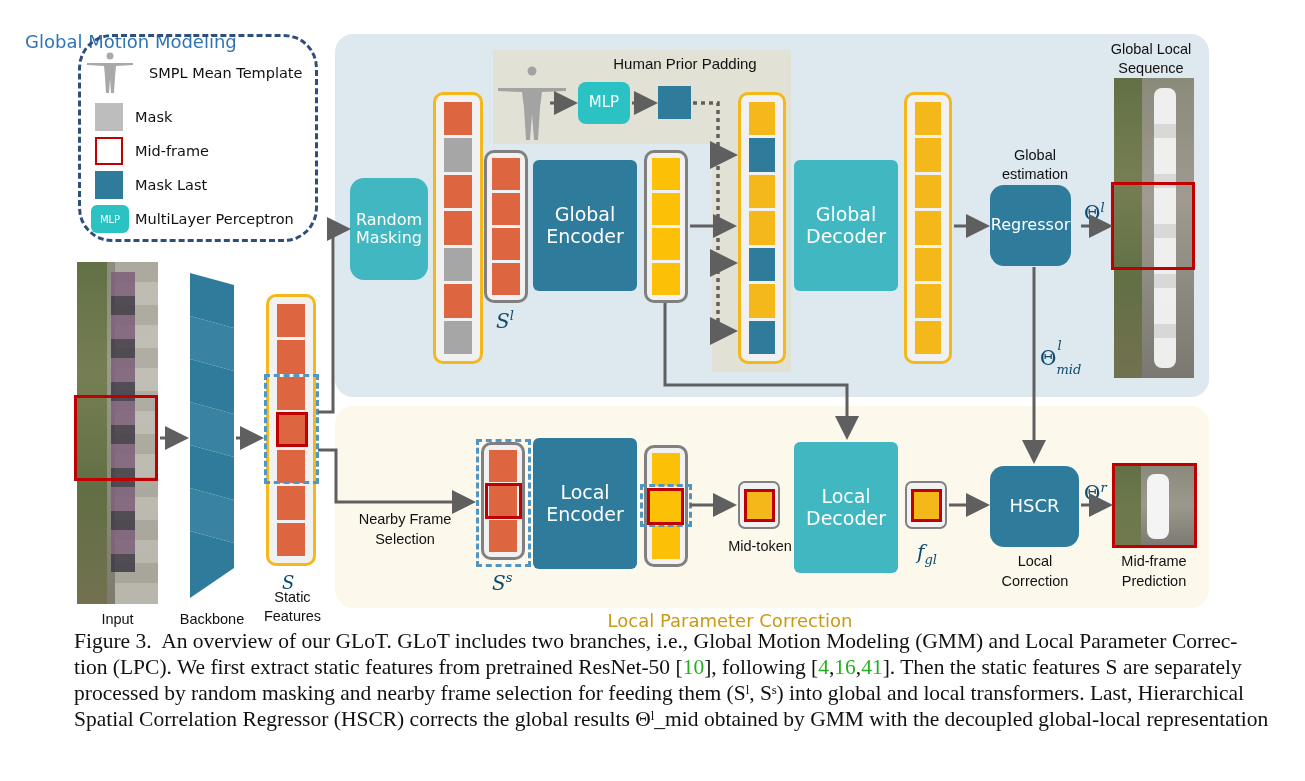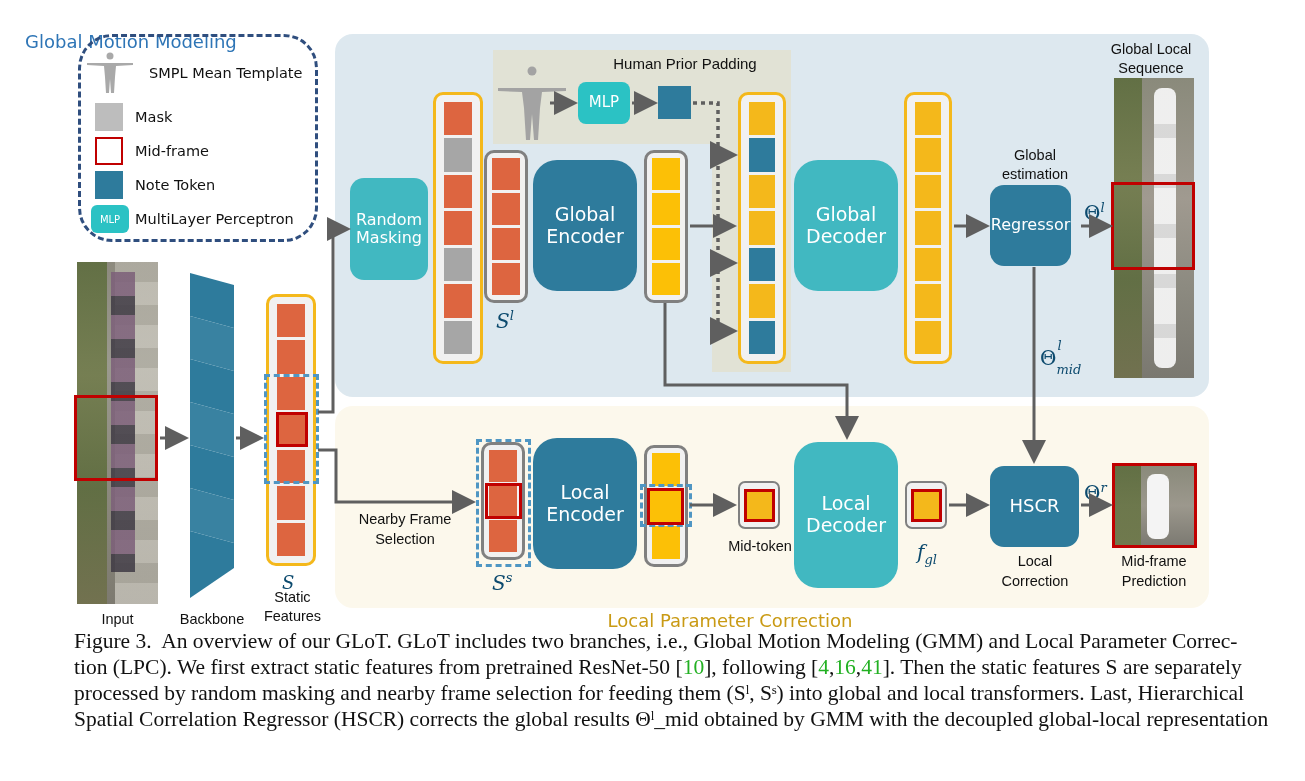--- a/index.html
+++ b/index.html
@@ -7,21 +7,21 @@
   .abs { position:absolute; }
   .panel-global { left:335px; top:34px; width:874px; height:363px; background:#dde8ef; border-radius:18px; }
   .panel-local { left:335px; top:406px; width:874px; height:202px; background:#fcf8ec; border-radius:18px; }
   .prior-bg { left:493px; top:50px; width:298px; height:94px; background:#e1e2d5; }
   .prior-bg2 { left:712px; top:50px; width:79px; height:322px; background:#e1e2d5; }
   .title-global { left:0; width:1305px; top:12px; text-align:left; color:#2e75b6; font-size:18px; font-family:"DejaVu Sans", sans-serif; padding-left:25px; box-sizing:border-box;margin-top:19px; }
   .title-local { left:0; width:1305px; top:610px; text-align:center; color:#c99a14; font-size:18px; font-family:"DejaVu Sans", sans-serif; padding-left:155px; box-sizing:border-box; }
   .legend { left:78px; top:34px; width:240px; height:208px; border:3px dashed #2f4e7e; border-radius:34px; box-sizing:border-box; }
   .legend-row { position:absolute; left:14px; display:flex; align-items:center; font-size:14.5px; font-family:"DejaVu Sans", sans-serif; color:#111; }
   .sw { width:28px; height:28px; margin-right:12px; box-sizing:border-box; }
-  .box { position:absolute; color:#fff; display:flex; align-items:center; justify-content:center; text-align:center; font-family:"DejaVu Sans", sans-serif; border-radius:24px; line-height:1.15; }
+  .box { position:absolute; color:#fff; display:flex; align-items:center; justify-content:center; text-align:center; font-family:"DejaVu Sans", sans-serif; border-radius:6px; line-height:1.15; }
   .teal { background:#41b8c1; }
   .navy { background:#2e7b9c; }
   .col { position:absolute; border:3px solid #f4b81b; border-radius:10px; background:#f1f1f1; box-sizing:border-box; padding:7px 8px; display:flex; flex-direction:column; gap:3px; }
   .col.gray { border-color:#808080; }
   .cell { flex:1; }
   .o { background:#dd6540; }
   .g { background:#a6a6a6; }
   .y { background:#f4b81b; }
   .y2 { background:#fcc006; }
   .b { background:#2e7b9c; }
@@ -55,21 +55,21 @@
   <div class="legend-row" style="top:66px;">
     <div class="sw" style="background:#bdbdbd"></div>
     <span>Mask</span>
   </div>
   <div class="legend-row" style="top:100px;">
     <div class="sw" style="border:2px solid #c00000;background:#fff"></div>
     <span>Mid-frame</span>
   </div>
   <div class="legend-row" style="top:134px;">
     <div class="sw" style="background:#2e7b9c"></div>
-    <span>Note Token</span>
+    <span>Mask Last</span>
   </div>
   <div class="legend-row" style="top:168px;left:10px;">
     <div style="width:38px;height:28px;background:#2bc2c4;border-radius:6px;color:#fff;font-size:10px;display:flex;align-items:center;justify-content:center;margin-right:6px;">MLP</div>
     <span>MultiLayer Perceptron</span>
   </div>
 </div>
 
 <div class="frame" style="left:77px;top:262px;width:81px;height:342px;background:linear-gradient(180deg,#8d8a7e 0%,#9b9a8f 30%,#8f8c80 60%,#7d7a70 100%);">
   <div style="position:absolute;left:0;top:0;width:30px;height:342px;background:linear-gradient(180deg,#5b6b3b,#6f7a48,#5a6a3a,#70704a);opacity:.85"></div>
   <div style="position:absolute;left:38px;top:0;width:43px;height:342px;background:repeating-linear-gradient(180deg,#b9b6ac 0 20px,#d2cfc6 20px 43px);opacity:.7"></div>
@@ -195,21 +195,21 @@
     <div class="cell y2"></div>
 </div>
 <div class="abs" style="left:640px;top:484px;width:52px;height:43px;border:3px dashed #4f96c3;box-sizing:border-box;"></div>
 <div class="abs" style="left:647px;top:488px;width:37px;height:37px;border:3px solid #c00000;background:#fcc006;box-sizing:border-box;"></div>
 
 <div class="abs" style="left:738px;top:481px;width:42px;height:48px;border:2px solid #808080;background:#f1f1f1;border-radius:7px;box-sizing:border-box;">
   <div style="position:absolute;left:4px;top:6px;width:31px;height:33px;border:3px solid #c00000;background:#f4b81b;box-sizing:border-box;"></div>
 </div>
 <div class="lbl" style="left:710px;top:537px;width:100px;">Mid-token</div>
 
-<div class="box teal" style="left:794px;top:442px;width:104px;height:146px;font-size:19px;">Local Decoder</div>
+<div class="box teal" style="left:794px;top:442px;width:104px;height:131px;font-size:19px;">Local Decoder</div>
 
 <div class="abs" style="left:905px;top:481px;width:42px;height:48px;border:2px solid #808080;background:#f1f1f1;border-radius:7px;box-sizing:border-box;">
   <div style="position:absolute;left:4px;top:6px;width:31px;height:33px;border:3px solid #c00000;background:#f4b81b;box-sizing:border-box;"></div>
 </div>
 <div class="math" style="left:917px;top:540px;"><span>f</span><sub style="font-size:13px">gl</sub></div>
 
 <div class="box navy" style="left:990px;top:466px;width:89px;height:81px;font-size:18px;border-radius:14px;">HSCR</div>
 <div class="lbl" style="left:985px;top:552px;width:100px;line-height:1.35;">Local Correction</div>
 <div class="math" style="left:1084px;top:480px;font-style:normal;"><span>Θ</span><sup style="font-size:13px;font-style:italic">r</sup></div>
 

